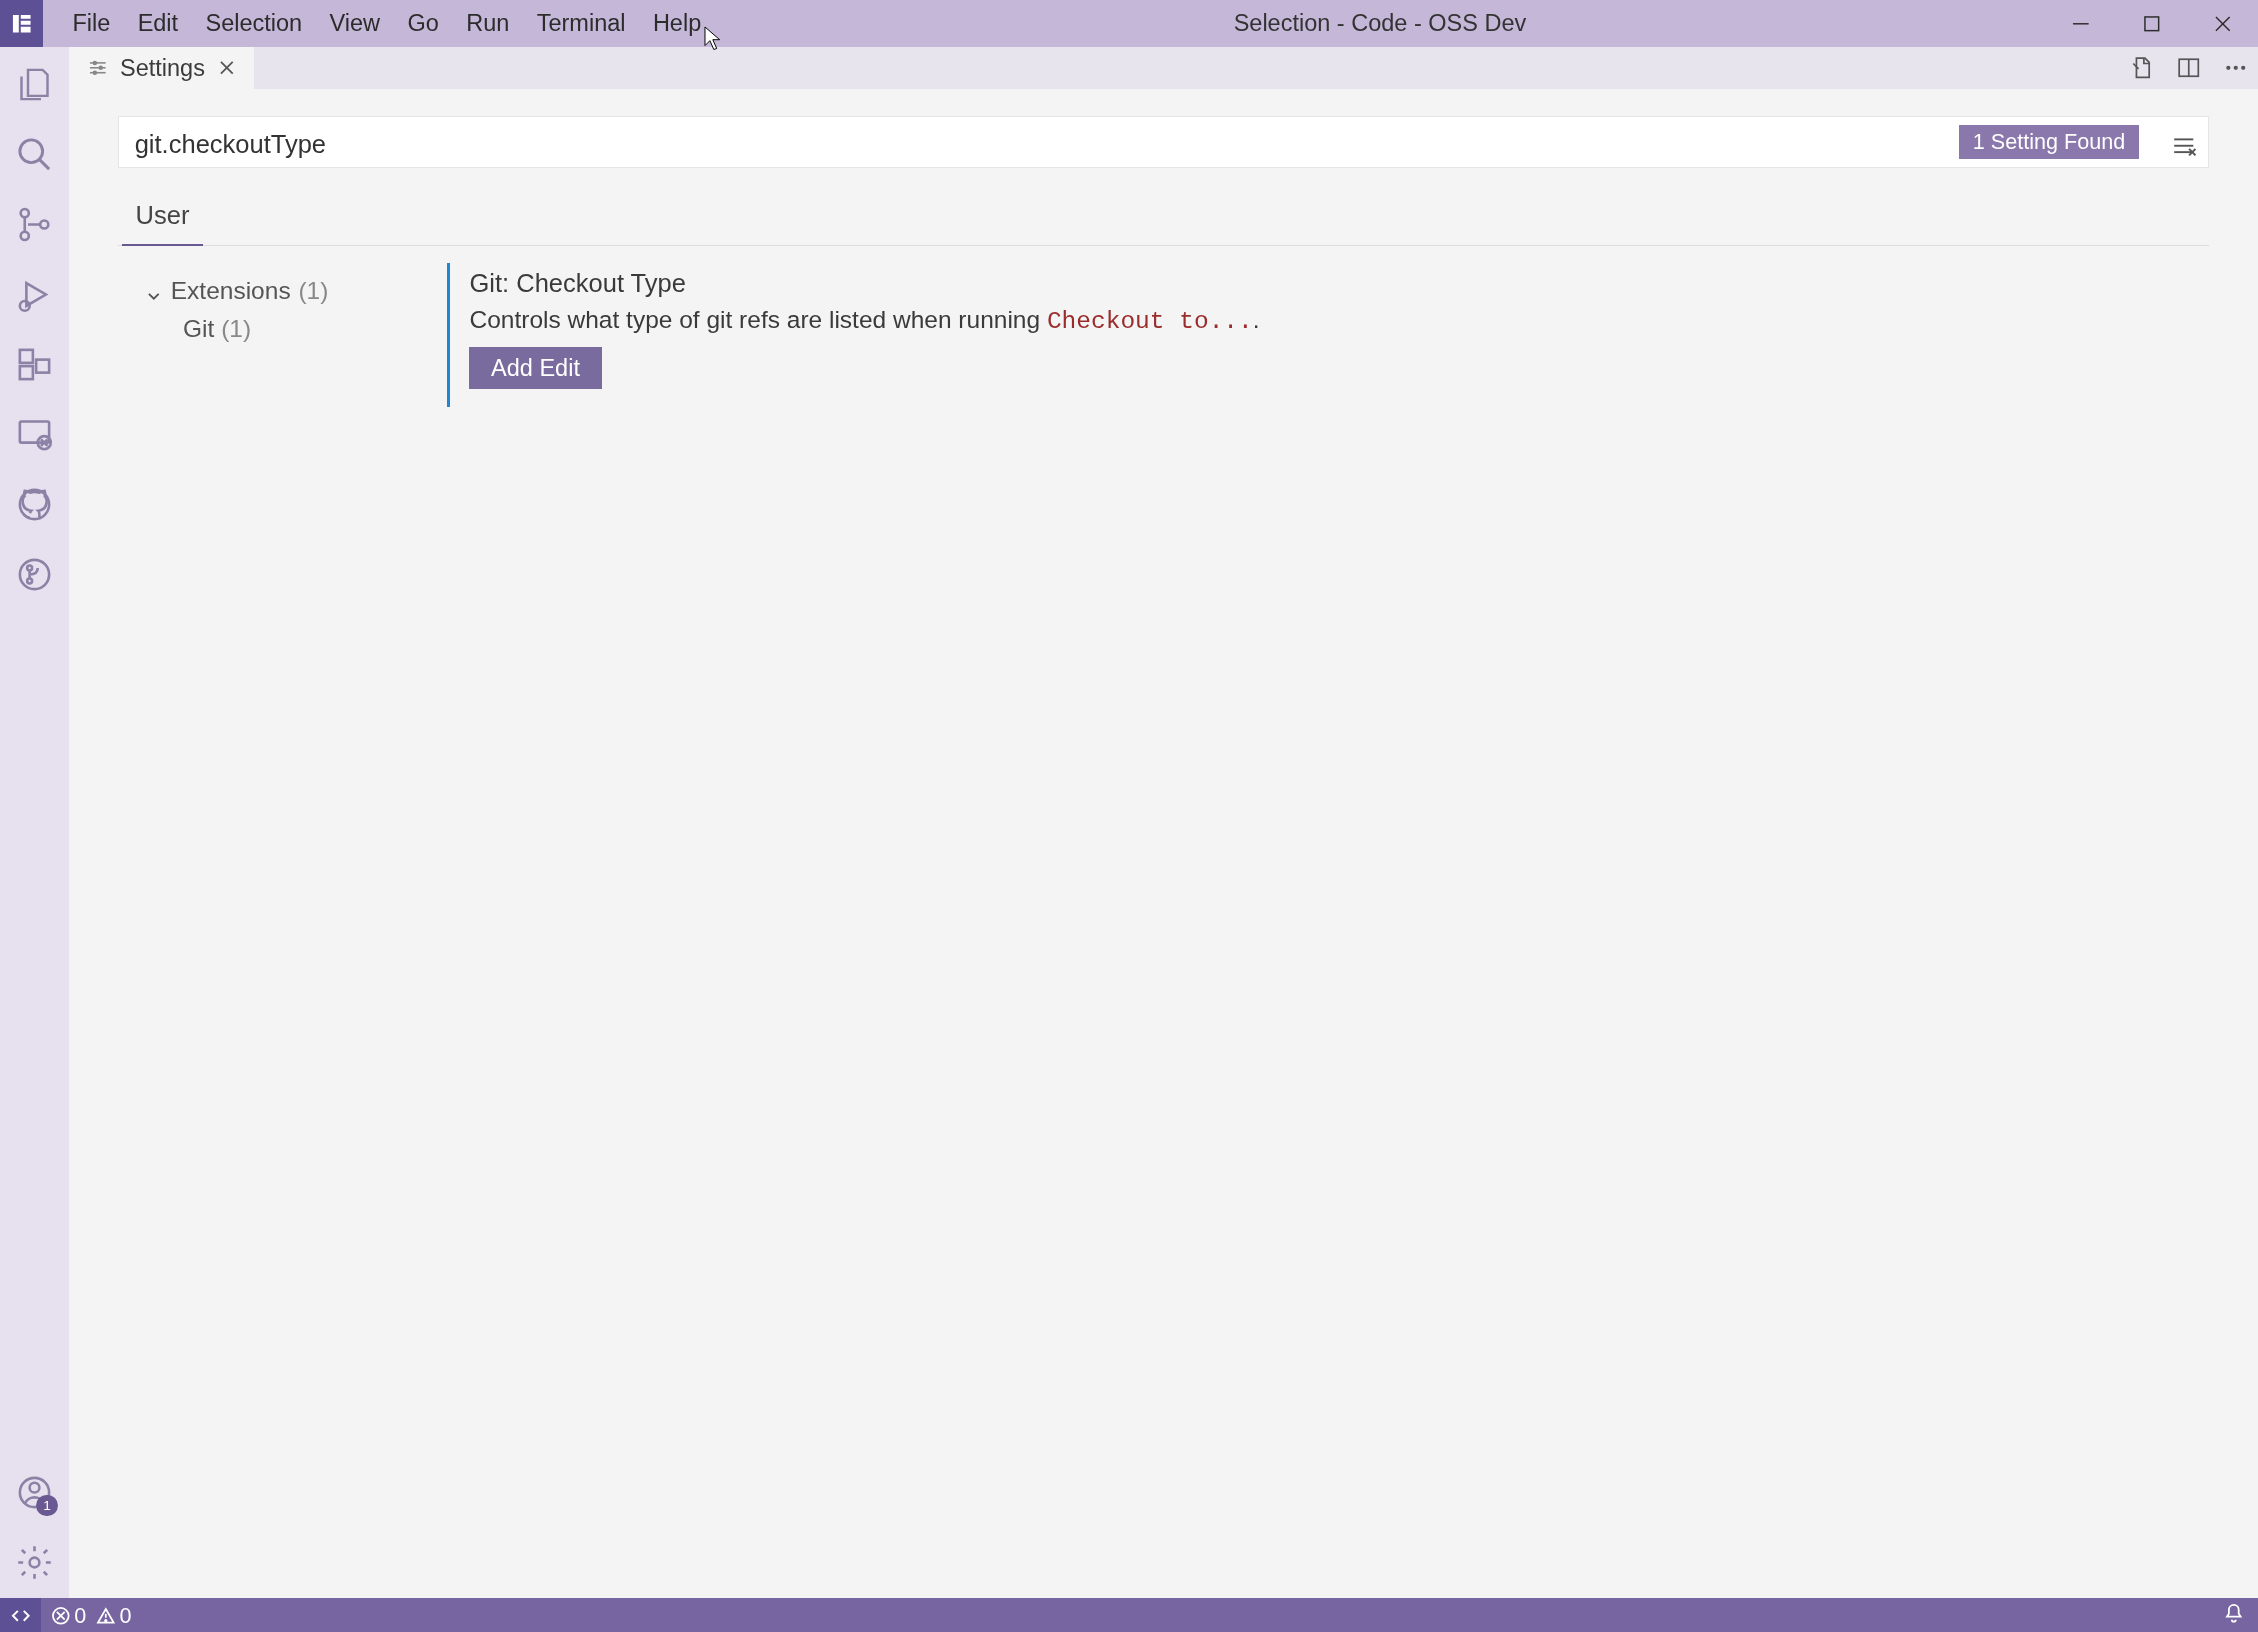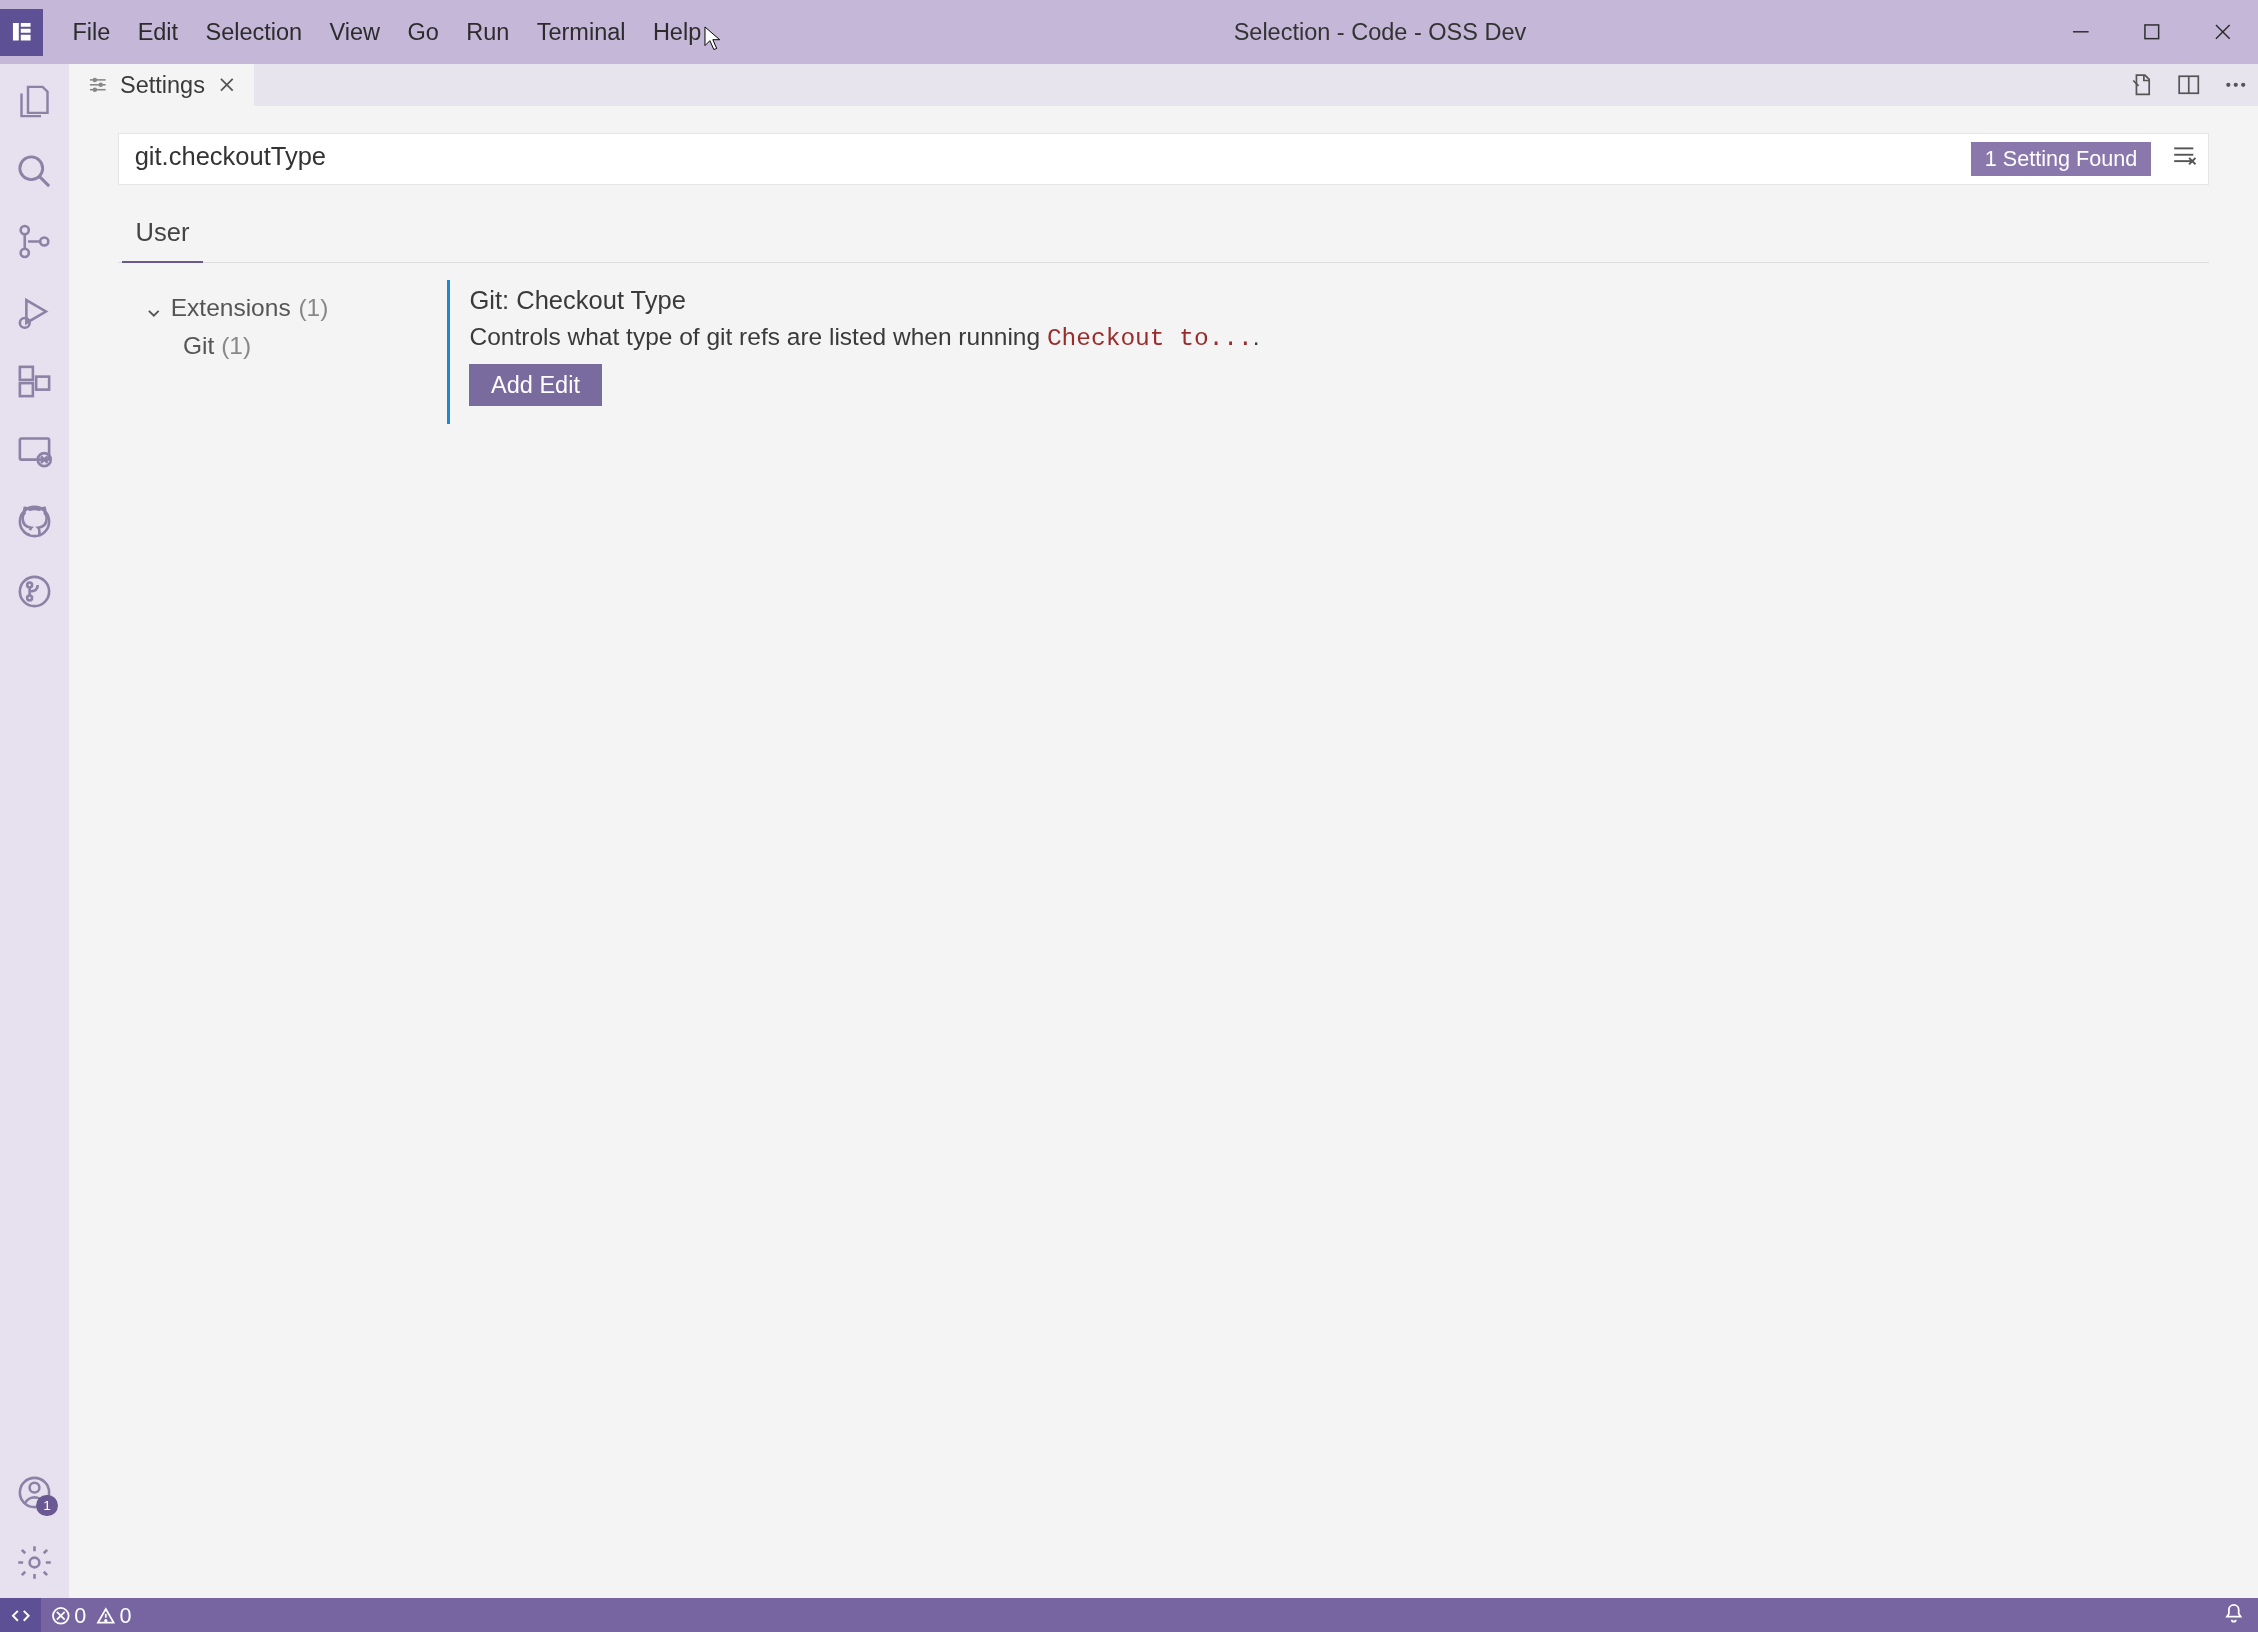--- a/index.html
+++ b/index.html
@@ -9,21 +9,21 @@
     height: 1633px;
     transform-origin: top left;
     overflow: hidden;
     background: #f6f6f6;
     display: flex;
     flex-direction: column;
   }
 
   
   .title-bar {
-    height: 64px;
+    height: 47px;
     background: #c4b7d7;
     display: flex;
     align-items: center;
     padding: 0 0 0 0;
     color: #2c2c2c;
     font-size: 23.5px;
     flex-shrink: 0;
   }
   .app-icon {
     width: 43px;
@@ -110,22 +110,22 @@
 
   
   .settings-body {
     flex: 1;
     padding: 27.4px 49px 0 49px;
     display: flex;
     flex-direction: column;
   }
   .search-row {
     display: flex;
-    align-items: flex-start;
-    gap: 4px;
+    align-items: flex-end;
+    gap: 16px;
     background: #ffffff;
     border: 1px solid #e5e5e5;
     padding: 7.8px 11.8px 7.8px 15.7px;
   }
   .search-input {
     flex: 1;
     border: none;
     outline: none;
     font-size: 25.5px;
     font-family: inherit;

